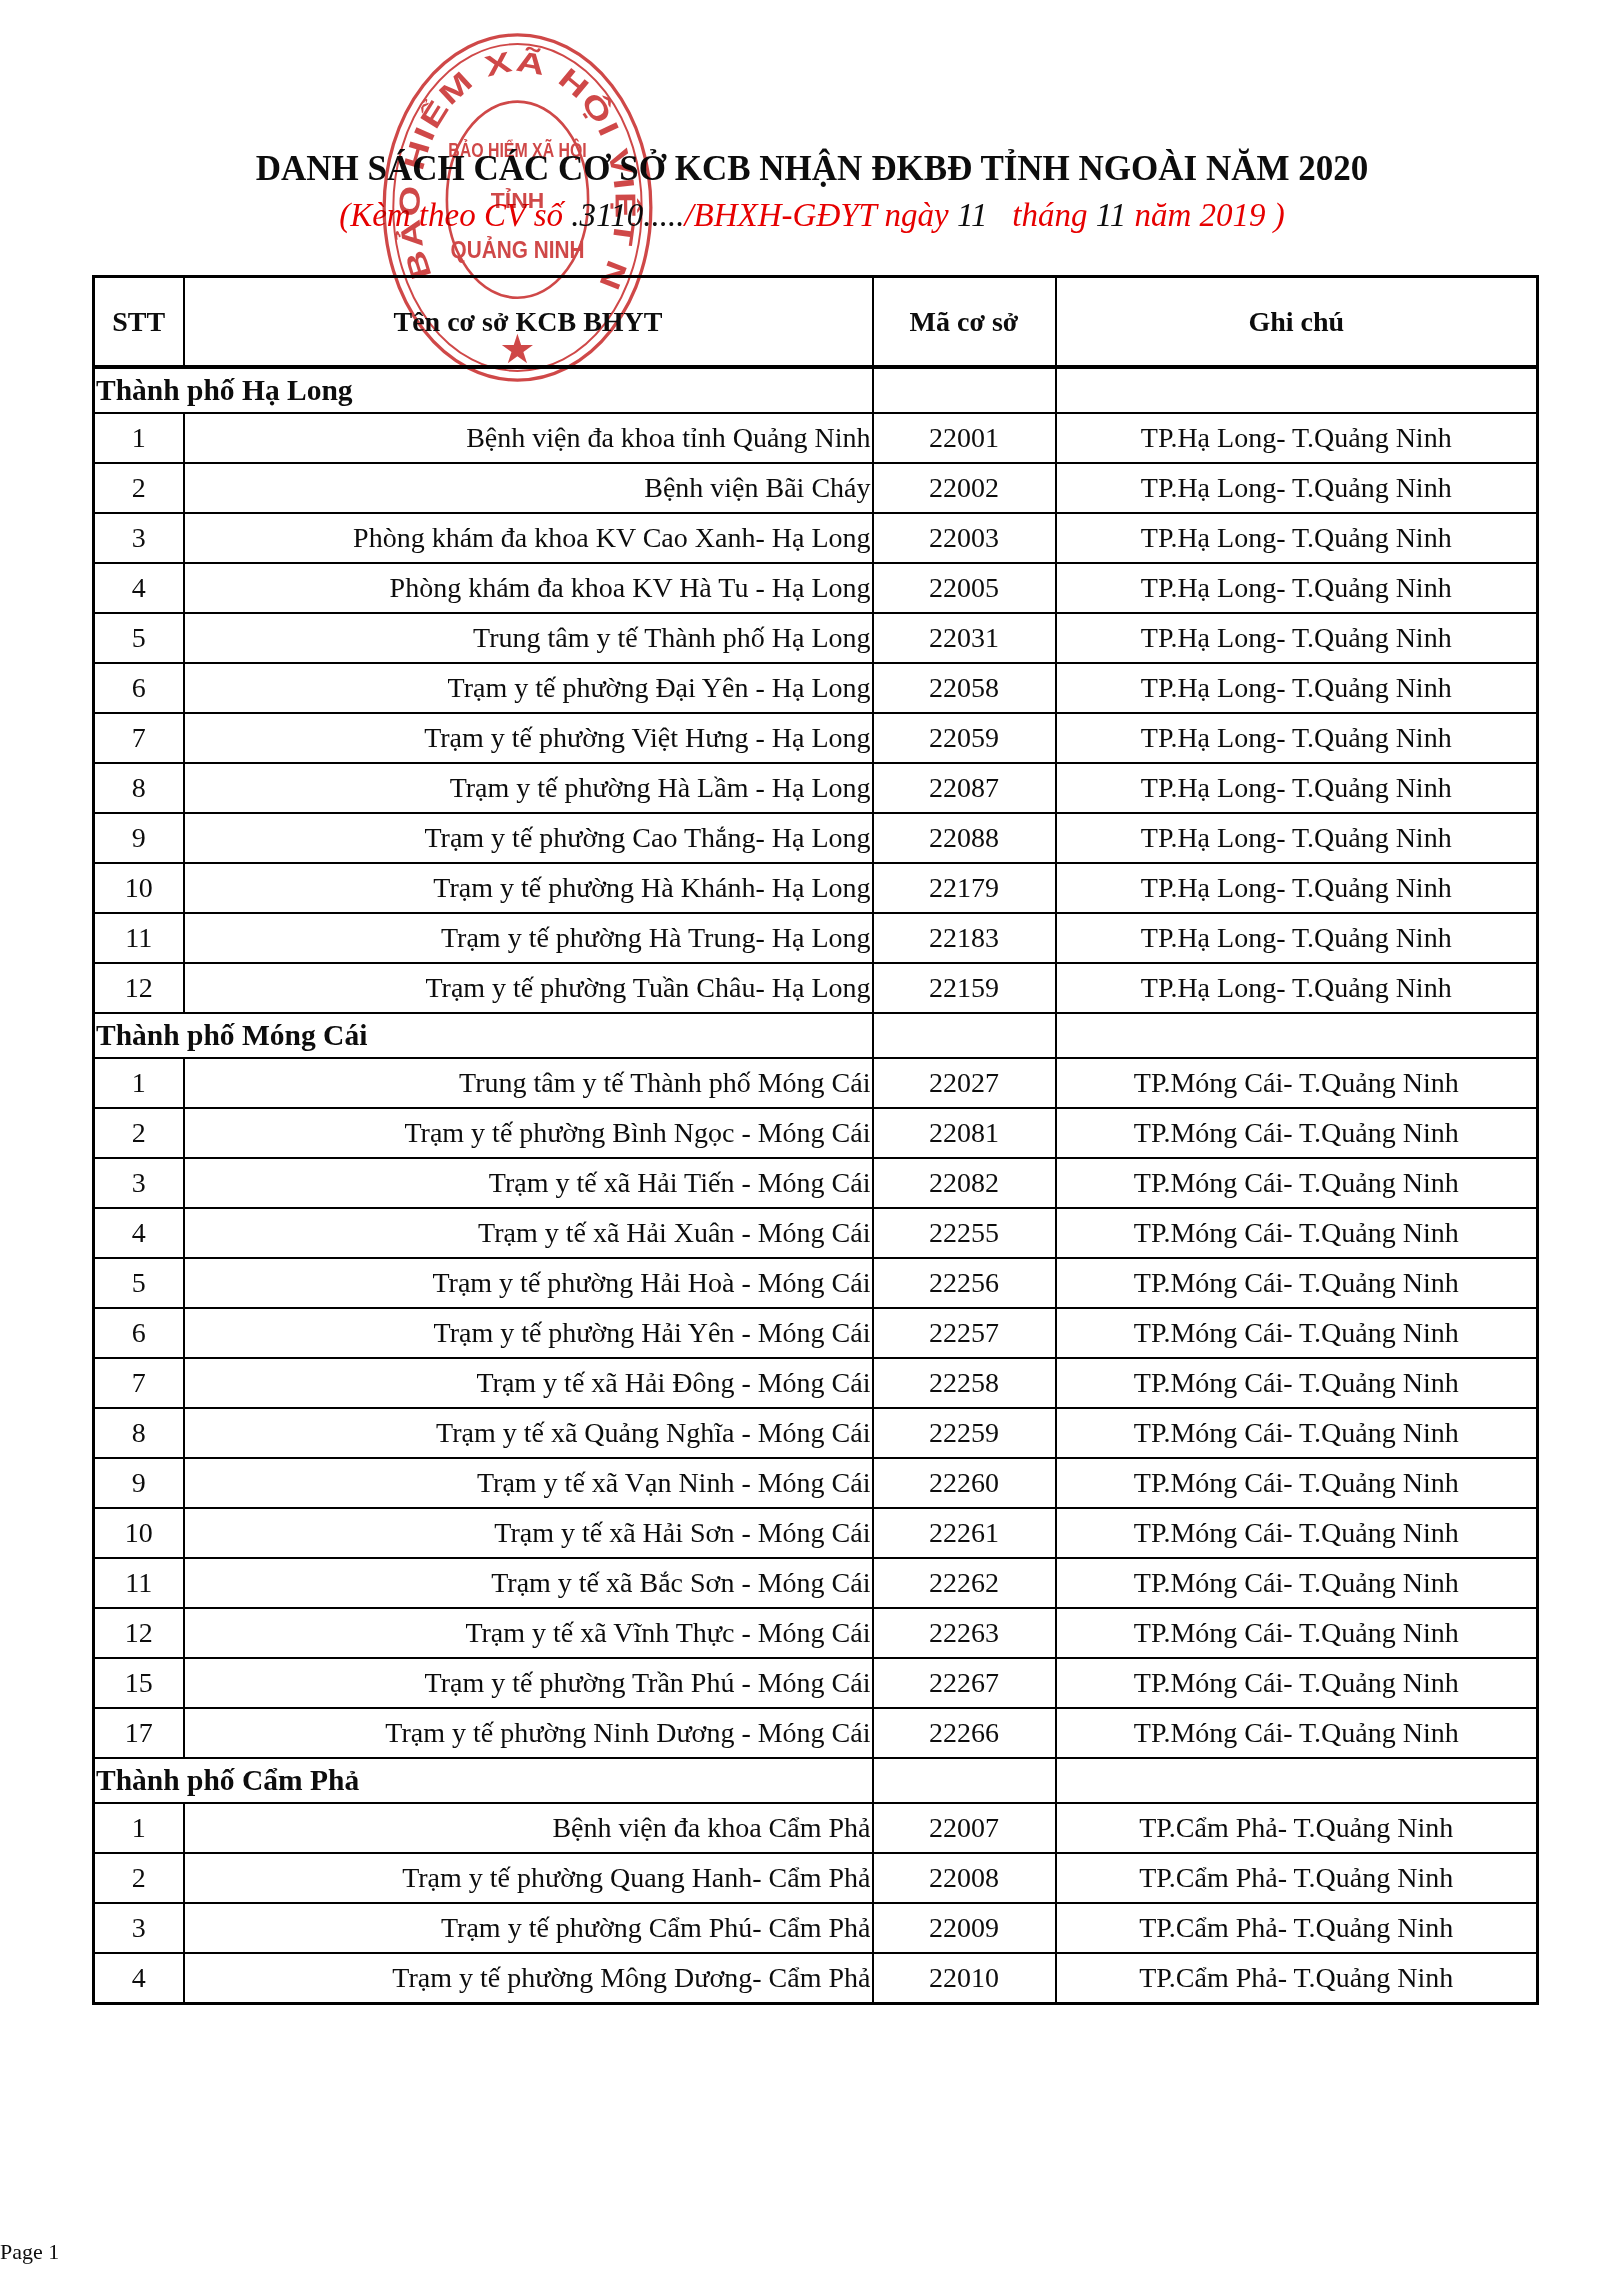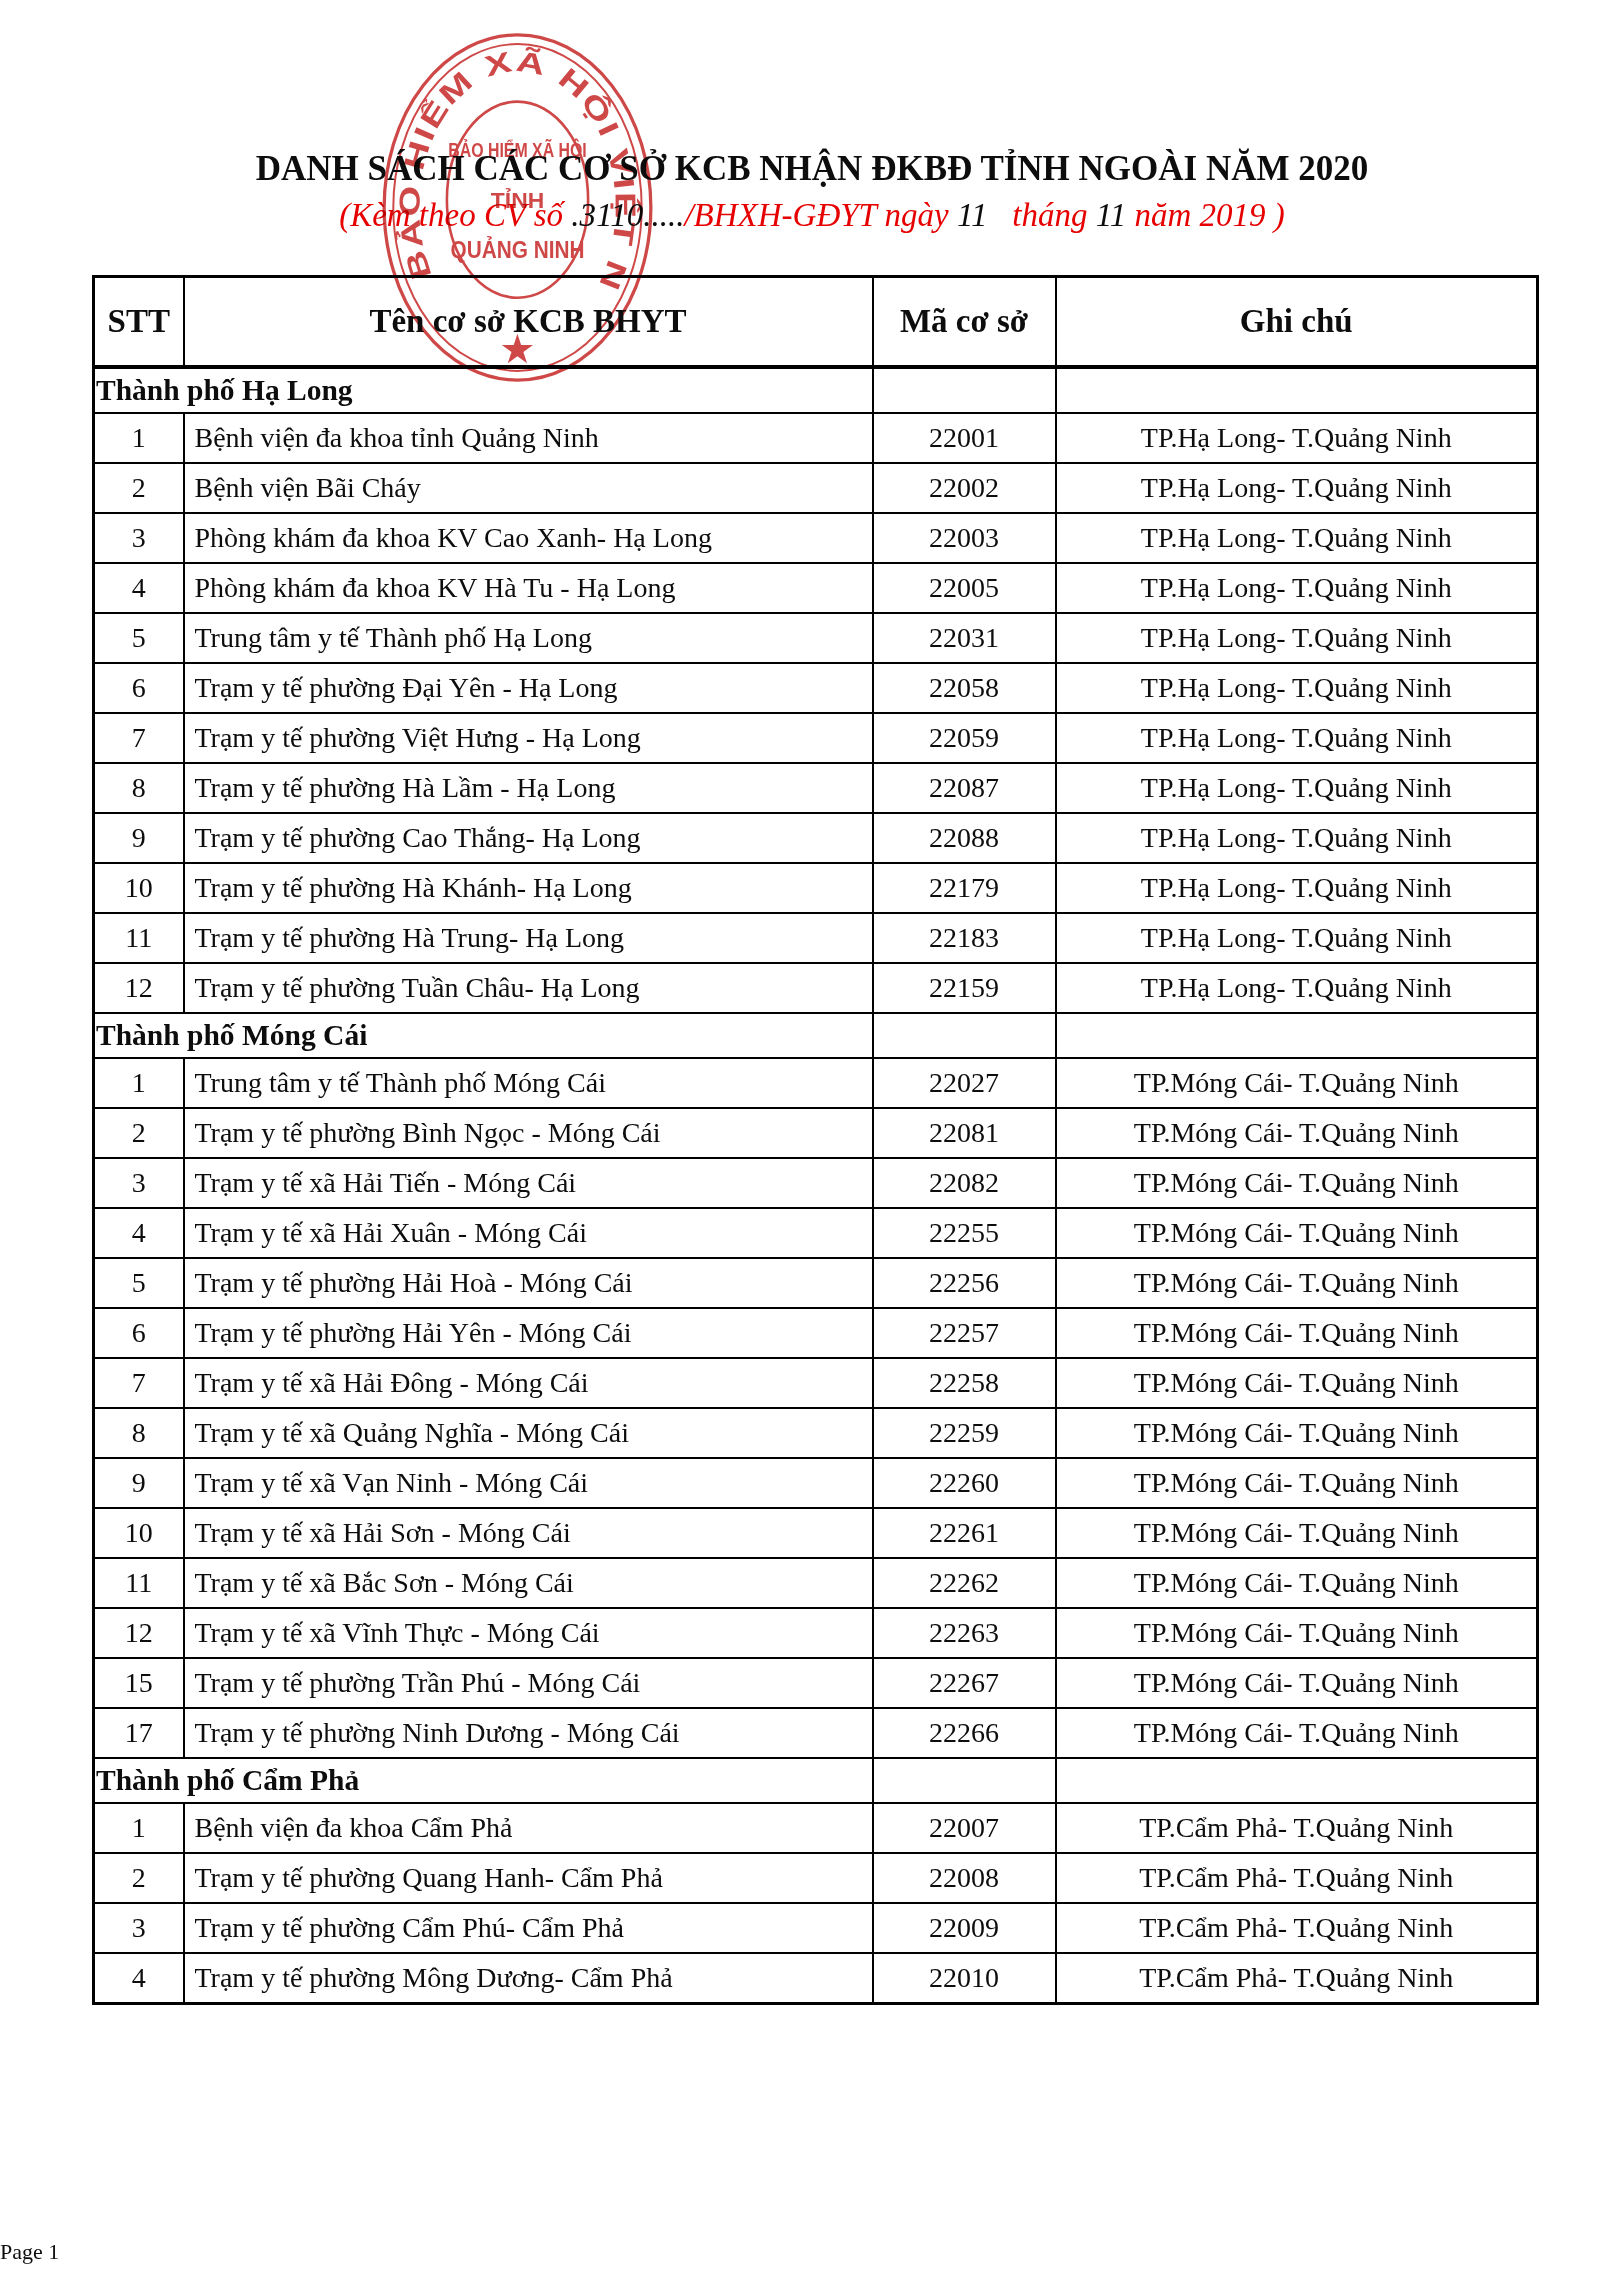--- a/index.html
+++ b/index.html
@@ -46,30 +46,30 @@
   
   table.facilities{
     position:absolute;top:275px;left:92px;width:1445px;
     border-collapse:collapse;table-layout:fixed;
     border:3.3px solid #000;
   }
   table.facilities th,table.facilities td{
     border:2px solid #000;vertical-align:middle;overflow:hidden;
   }
   table.facilities thead th{
-    height:85px;font-size:33px;font-weight:bold;text-align:center;
+    height:85px;font-size:28px;font-weight:bold;text-align:center;
     border-bottom:4.6px solid #000;
   }
   tr.section-row td{
     height:41px;font-size:29.5px;font-weight:bold;text-align:left;
     border-top:2.6px solid #000;border-bottom:2.6px solid #000;
   }
   tr.facility-row td{height:46px;font-size:28px;}
   td.stt,td.code,td.note{text-align:center;}
-  td.name{text-align:left;padding-left:10px;border-radius:8px;}
+  td.name{text-align:right;padding-left:10px;border-radius:8px;}
 
   .page-number{
     position:absolute;top:2239px;left:0;width:100%;
     text-align:left;font-size:22px;color:var(--ink-black);font-family:Liberation Serif, serif;
   }
 </style>
 </head>
 <body>
 
 <div class="page">

